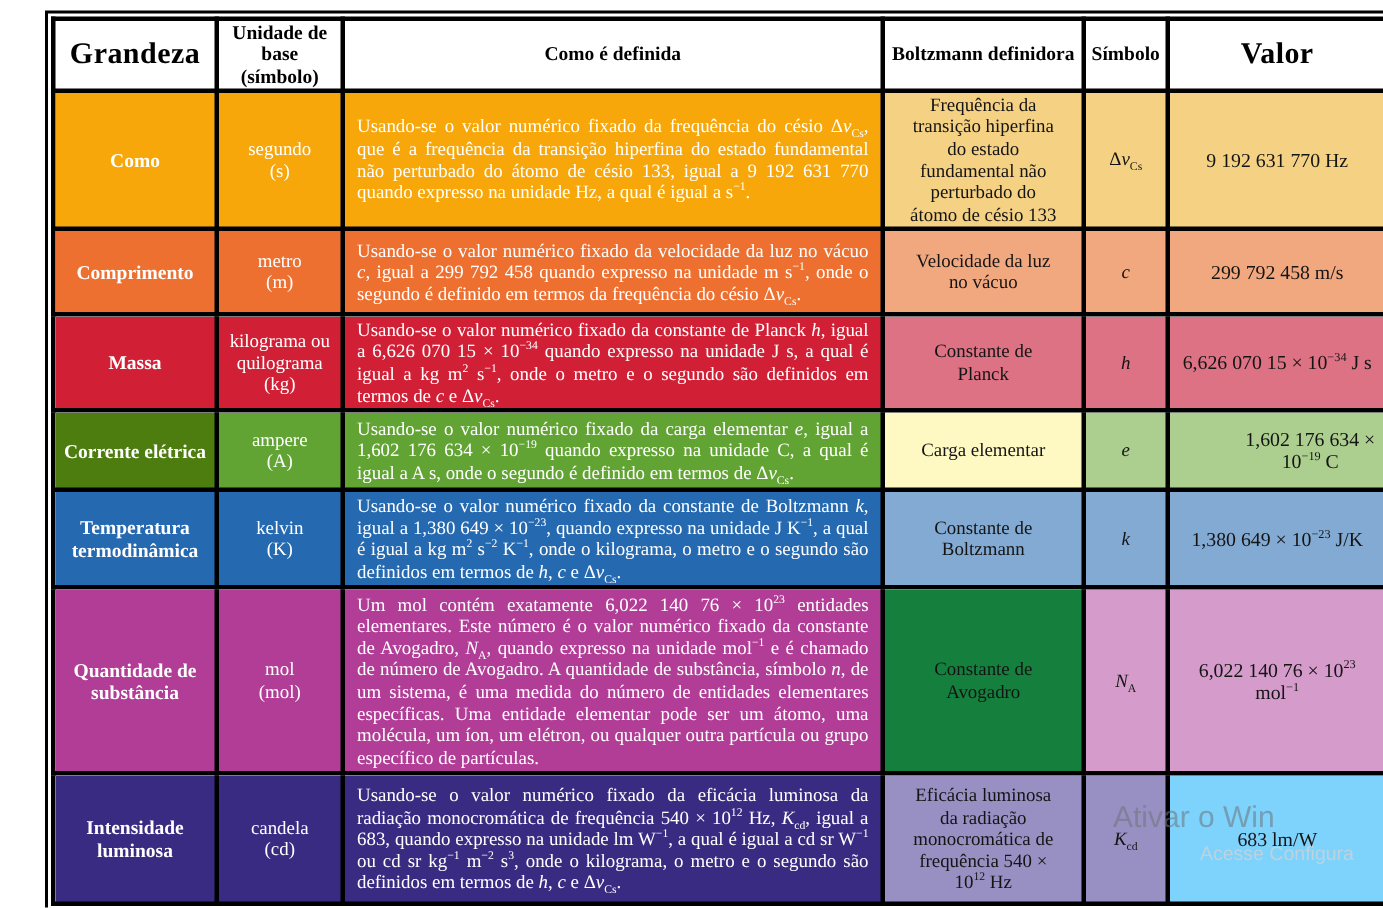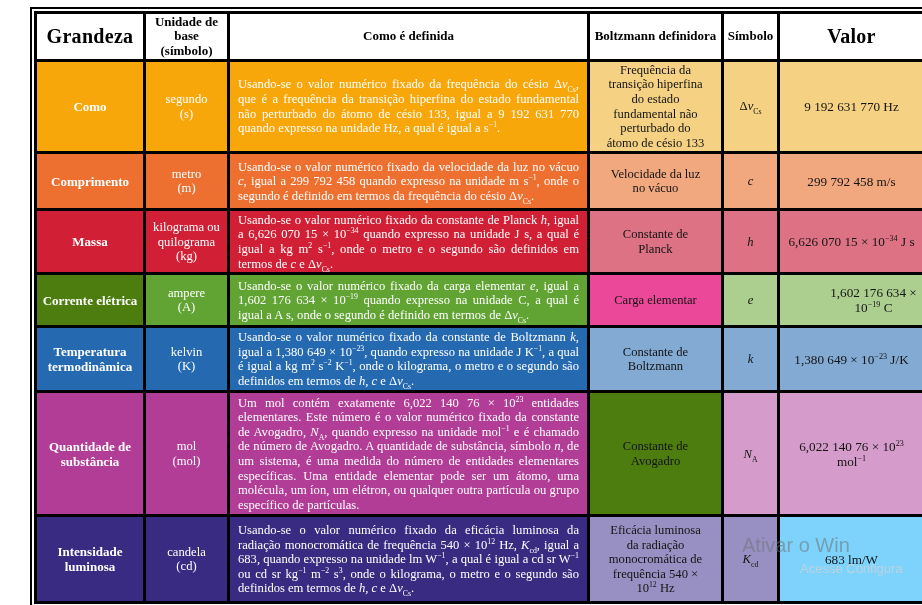--- a/index.html
+++ b/index.html
@@ -92,37 +92,37 @@
     <td class="c-unidade" style="background-color: rgb(209, 32, 54);">kilograma ou<br>quilograma<br>(kg)</td>
     <td class="c-def" style="background-color: rgb(209, 32, 54);">Usando-se o valor numérico fixado da constante de Planck <i>h</i>, igual a 6,626 070 15 × 10<sup>−34</sup> quando expresso na unidade J s, a qual é igual a kg m<sup>2</sup> s<sup>−1</sup>, onde o metro e o segundo são definidos em termos de <i>c</i> e Δ<i>ν</i><sub>Cs</sub>.</td>
     <td class="c-const" style="background-color: rgb(220, 114, 132);">Constante de Planck</td>
     <td class="c-simbolo" style="background-color: rgb(220, 114, 132);"><i>h</i></td>
     <td class="c-valor" style="background-color: rgb(220, 114, 132);">6,626 070 15 × 10<sup>−34</sup> J s</td>
   </tr>
         <tr>
     <td class="c-grandeza" style="background-color: #4d7c0f; text-align: center;">Corrente elétrica</td>
     <td class="c-unidade" style="background-color: rgb(97, 164, 51);">ampere<br>(A)</td>
     <td class="c-def" style="background-color: rgb(97, 164, 51);">Usando-se o valor numérico fixado da carga elementar <i>e</i>, igual a 1,602 176 634 × 10<sup>−19</sup> quando expresso na unidade C, a qual é igual a A s, onde o segundo é definido em termos de Δ<i>ν</i><sub>Cs</sub>.</td>
-    <td class="c-const" style="background-color: #ec4899;">Carga elementar</td>
+    <td class="c-const" style="background-color: #fef9c3;">Carga elementar</td>
     <td class="c-simbolo" style="background-color: rgb(172, 206, 142);"><i>e</i></td>
     <td class="c-valor" style="background-color: rgb(172, 206, 142); padding-left: 48px;">1,602 176 634 × 10<sup>−19</sup> C</td>
   </tr>
         <tr>
     <td class="c-grandeza" style="background-color: rgb(37, 105, 176);">Temperatura<br>termodinâmica</td>
     <td class="c-unidade" style="background-color: rgb(37, 105, 176);">kelvin<br>(K)</td>
     <td class="c-def" style="background-color: rgb(37, 105, 176);">Usando-se o valor numérico fixado da constante de Boltzmann <i>k</i>, igual a 1,380 649 × 10<sup>−23</sup>, quando expresso na unidade J K<sup>−1</sup>, a qual é igual a kg m<sup>2</sup> s<sup>−2</sup> K<sup>−1</sup>, onde o kilograma, o metro e o segundo são definidos em termos de <i>h</i>, <i>c</i> e Δ<i>ν</i><sub>Cs</sub>.</td>
     <td class="c-const" style="background-color: rgb(130, 170, 211);">Constante de Boltzmann</td>
     <td class="c-simbolo" style="background-color: rgb(130, 170, 211);"><i>k</i></td>
     <td class="c-valor" style="background-color: rgb(130, 170, 211);">1,380 649 × 10<sup>−23</sup> J/K</td>
   </tr>
         <tr>
     <td class="c-grandeza" style="background-color: rgb(177, 61, 151);">Quantidade de<br>substância</td>
     <td class="c-unidade" style="background-color: rgb(177, 61, 151);">mol<br>(mol)</td>
     <td class="c-def" style="background-color: rgb(177, 61, 151);">Um mol contém exatamente 6,022 140 76 × 10<sup>23</sup> entidades elementares. Este número é o valor numérico fixado da constante de Avogadro, <i>N</i><sub>A</sub>, quando expresso na unidade mol<sup>−1</sup> e é chamado de número de Avogadro. A quantidade de substância, símbolo <i>n</i>, de um sistema, é uma medida do número de entidades elementares específicas. Uma entidade elementar pode ser um átomo, uma molécula, um íon, um elétron, ou qualquer outra partícula ou grupo específico de partículas.</td>
-    <td class="c-const" style="background-color: #4d7c0f;">Constante de Avogadro</td>
+    <td class="c-const" style="background-color: #15803d;">Constante de Avogadro</td>
     <td class="c-simbolo" style="background-color: rgb(213, 155, 203);"><i>N</i><sub>A</sub></td>
     <td class="c-valor" style="background-color: rgb(213, 155, 203);">6,022 140 76 × 10<sup>23</sup> mol<sup>−1</sup></td>
   </tr>
         <tr>
     <td class="c-grandeza" style="background-color: rgb(58, 43, 130);">Intensidade<br>luminosa</td>
     <td class="c-unidade" style="background-color: rgb(58, 43, 130);">candela<br>(cd)</td>
     <td class="c-def" style="background-color: rgb(58, 43, 130);">Usando-se o valor numérico fixado da eficácia luminosa da radiação monocromática de frequência 540 × 10<sup>12</sup> Hz, <i>K</i><sub>cd</sub>, igual a 683, quando expresso na unidade lm W<sup>−1</sup>, a qual é igual a cd sr W<sup>−1</sup> ou cd sr kg<sup>−1</sup> m<sup>−2</sup> s<sup>3</sup>, onde o kilograma, o metro e o segundo são definidos em termos de <i>h</i>, <i>c</i> e Δ<i>ν</i><sub>Cs</sub>.</td>
     <td class="c-const" style="background-color: rgb(152, 144, 195);">Eficácia luminosa da radiação monocromática de frequência 540 × 10<sup>12</sup> Hz</td>
     <td class="c-simbolo" style="background-color: rgb(152, 144, 195);"><i>K</i><sub>cd</sub></td>
     <td class="c-valor" style="background-color: #7dd3fc;">683 lm/W</td>

